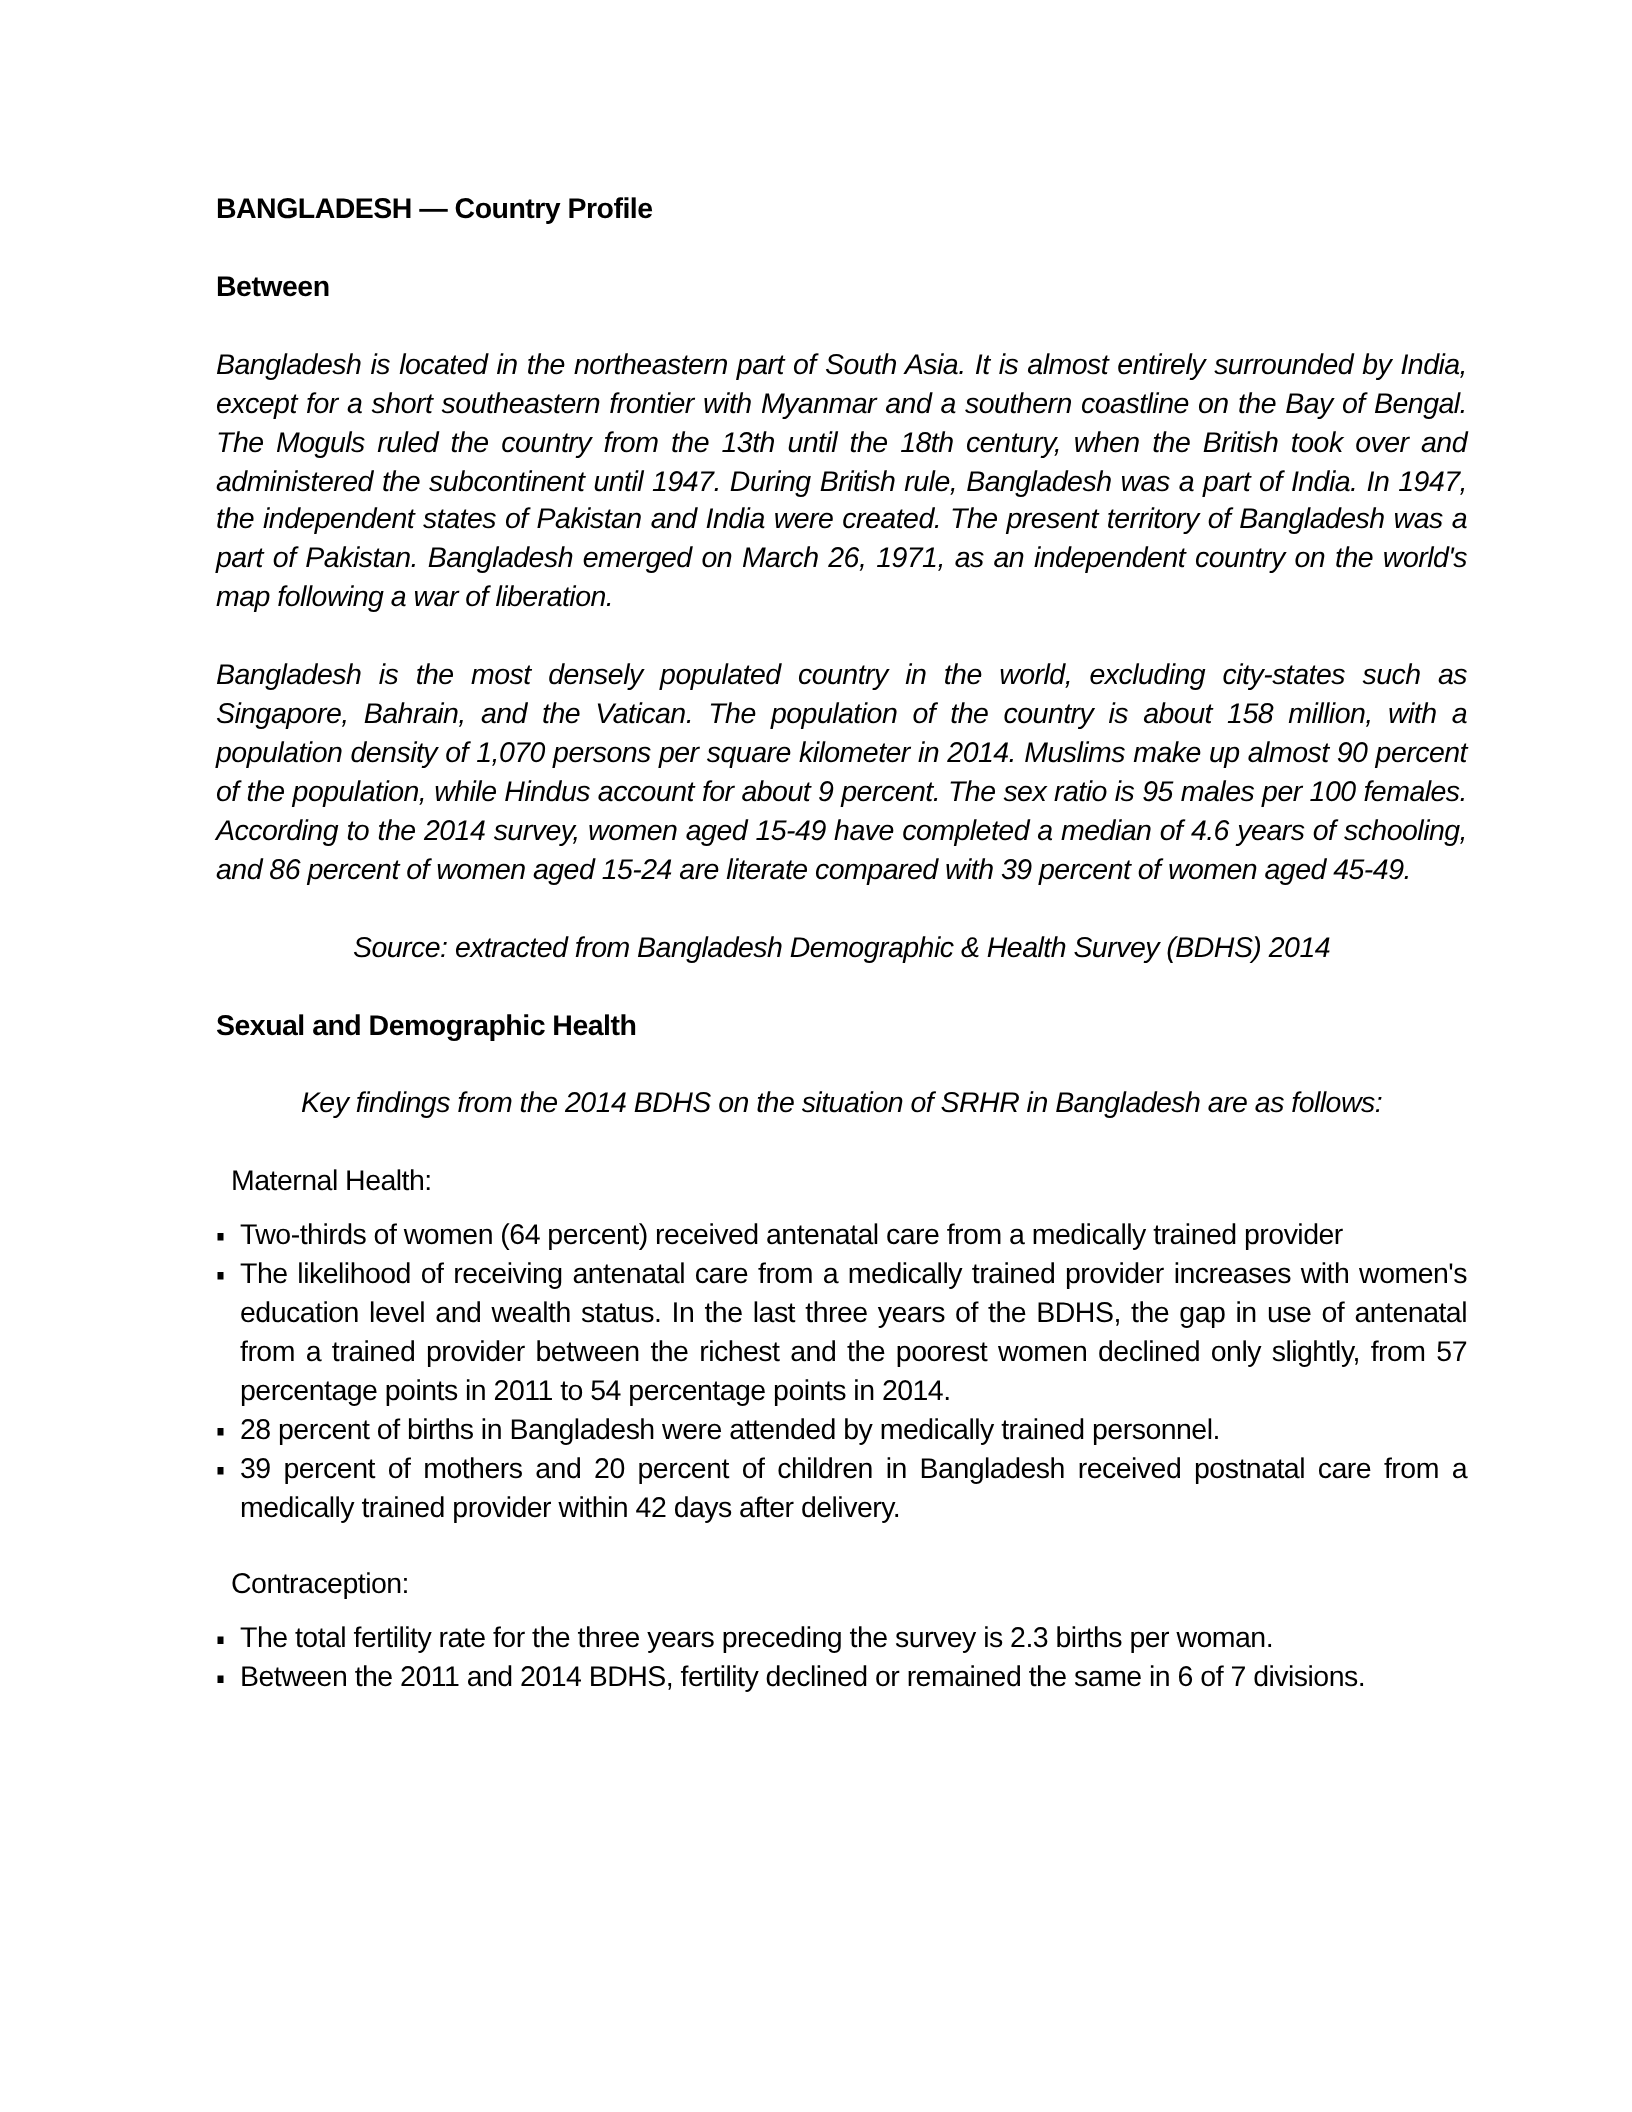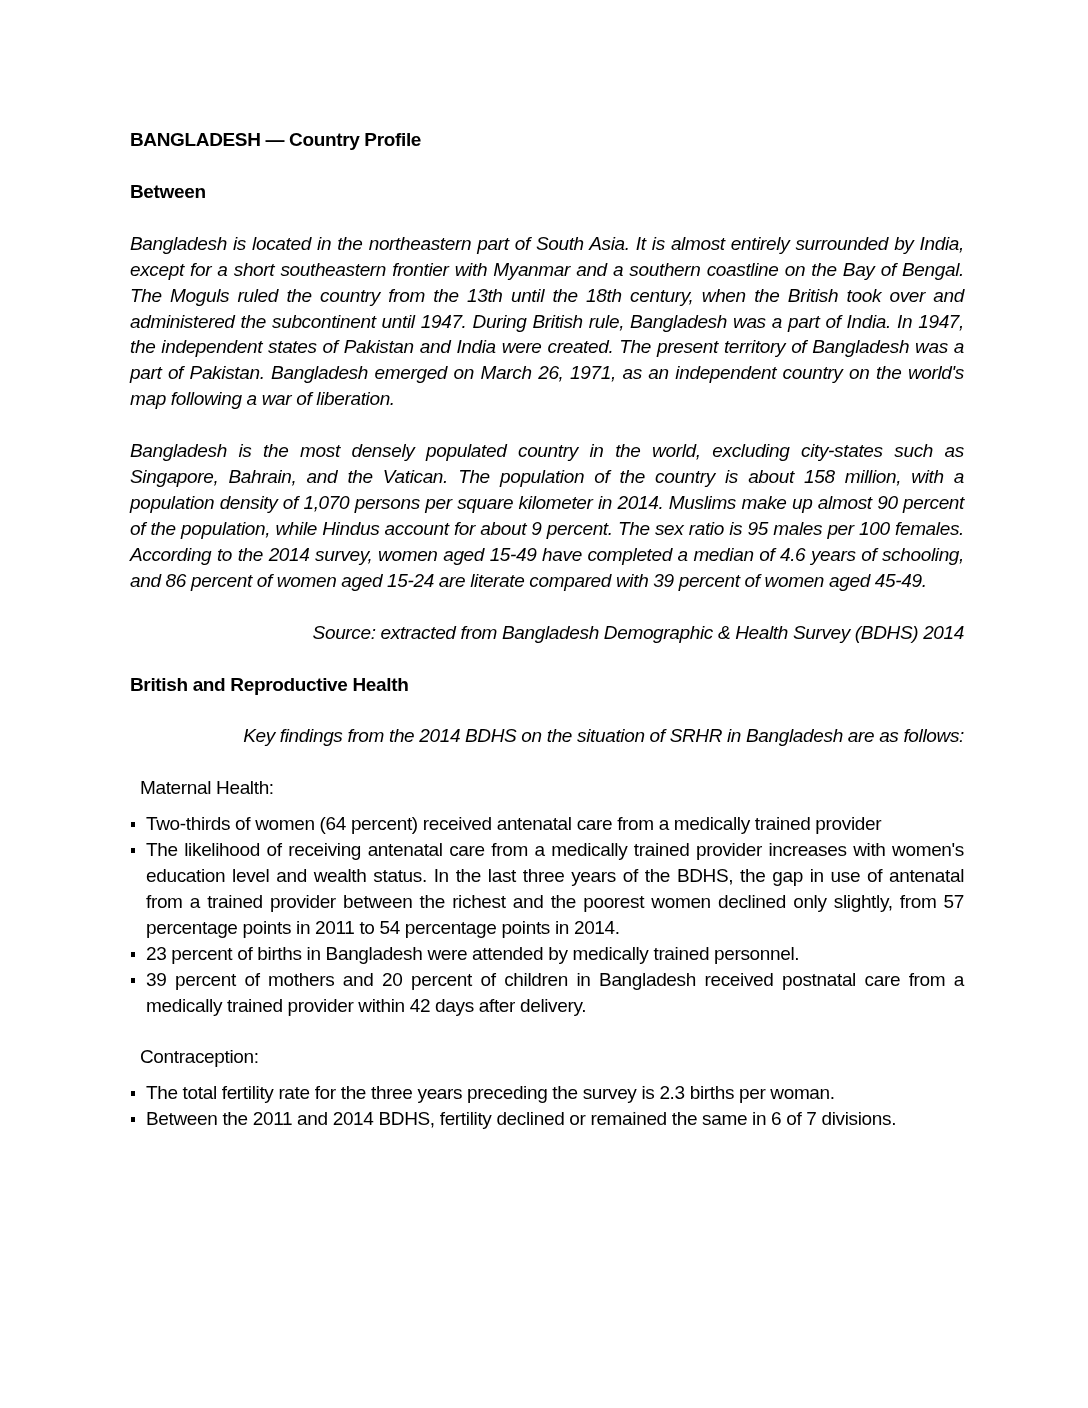--- a/index.html
+++ b/index.html
@@ -1,19 +1,19 @@
 <!DOCTYPE html>
 <html><head>
 <meta charset="utf-8">
 <style>
   html, body { margin: 0; padding: 0; background: #ffffff; }
   body { width: 1088px; height: 1408px; position: relative; overflow: hidden; }
   .page {
     position: absolute;
-    left: 130px;
+    left: 144px;
     top: 127px;
     width: 834px;
     font-family: "Liberation Sans", sans-serif;
     font-size: 19px;
     line-height: 25.9px;
     color: #000;
     letter-spacing: -0.35px;
   }
   .title, .heading { font-weight: bold; margin: 0; font-size: 19px; }
   .title { margin-bottom: 26px; }
@@ -24,41 +24,41 @@
   li { position: relative; padding-left: 16px; text-align: justify; }
   li::before {
     content: "";
     position: absolute;
     left: 1px;
     top: 11px;
     width: 4px;
     height: 5px;
     background: #000;
   }
-  .source { text-align: right; }
+  .source { text-align: center; }
 </style>
 </head>
 <body>
 
 <div class="page">
   <div class="title">BANGLADESH — Country Profile</div>
 
   <div class="heading">Between</div>
   <p>Bangladesh is located in the northeastern part of South Asia. It is almost entirely surrounded by India, except for a short southeastern frontier with Myanmar and a southern coastline on the Bay of Bengal. The Moguls ruled the country from the 13th until the 18th century, when the British took over and administered the subcontinent until 1947. During British rule, Bangladesh was a part of India. In 1947, the independent states of Pakistan and India were created. The present territory of Bangladesh was a part of Pakistan. Bangladesh emerged on March 26, 1971, as an independent country on the world's map following a war of liberation.</p>
   <p>Bangladesh is the most densely populated country in the world, excluding city-states such as Singapore, Bahrain, and the Vatican. The population of the country is about 158 million, with a population density of 1,070 persons per square kilometer in 2014. Muslims make up almost 90 percent of the population, while Hindus account for about 9 percent. The sex ratio is 95 males per 100 females. According to the 2014 survey, women aged 15-49 have completed a median of 4.6 years of schooling, and 86 percent of women aged 15-24 are literate compared with 39 percent of women aged 45-49.</p>
   <p class="source">Source: extracted from Bangladesh Demographic &amp; Health Survey (BDHS) 2014</p>
 
-  <div class="heading">British and Reproductive Health</div>
+  <div class="heading">Sexual and Demographic Health</div>
   <p class="source">Key findings from the 2014 BDHS on the situation of SRHR in Bangladesh are as follows:</p>
 
   <div class="label">Maternal Health:</div>
   <ul>
     <li>Two-thirds of women (64 percent) received antenatal care from a medically trained provider</li>
     <li>The likelihood of receiving antenatal care from a medically trained provider increases with women's education level and wealth status. In the last three years of the BDHS, the gap in use of antenatal from a trained provider between the richest and the poorest women declined only slightly, from 57 percentage points in 2011 to 54 percentage points in 2014.</li>
-    <li>23 percent of births in Bangladesh were attended by medically trained personnel.</li>
+    <li>28 percent of births in Bangladesh were attended by medically trained personnel.</li>
     <li>39 percent of mothers and 20 percent of children in Bangladesh received postnatal care from a medically trained provider within 42 days after delivery.</li>
   </ul>
 
   <div class="label">Contraception:</div>
   <ul>
     <li>The total fertility rate for the three years preceding the survey is 2.3 births per woman.</li>
     <li>Between the 2011 and 2014 BDHS, fertility declined or remained the same in 6 of 7 divisions.</li>
   </ul>
 </div>
 

